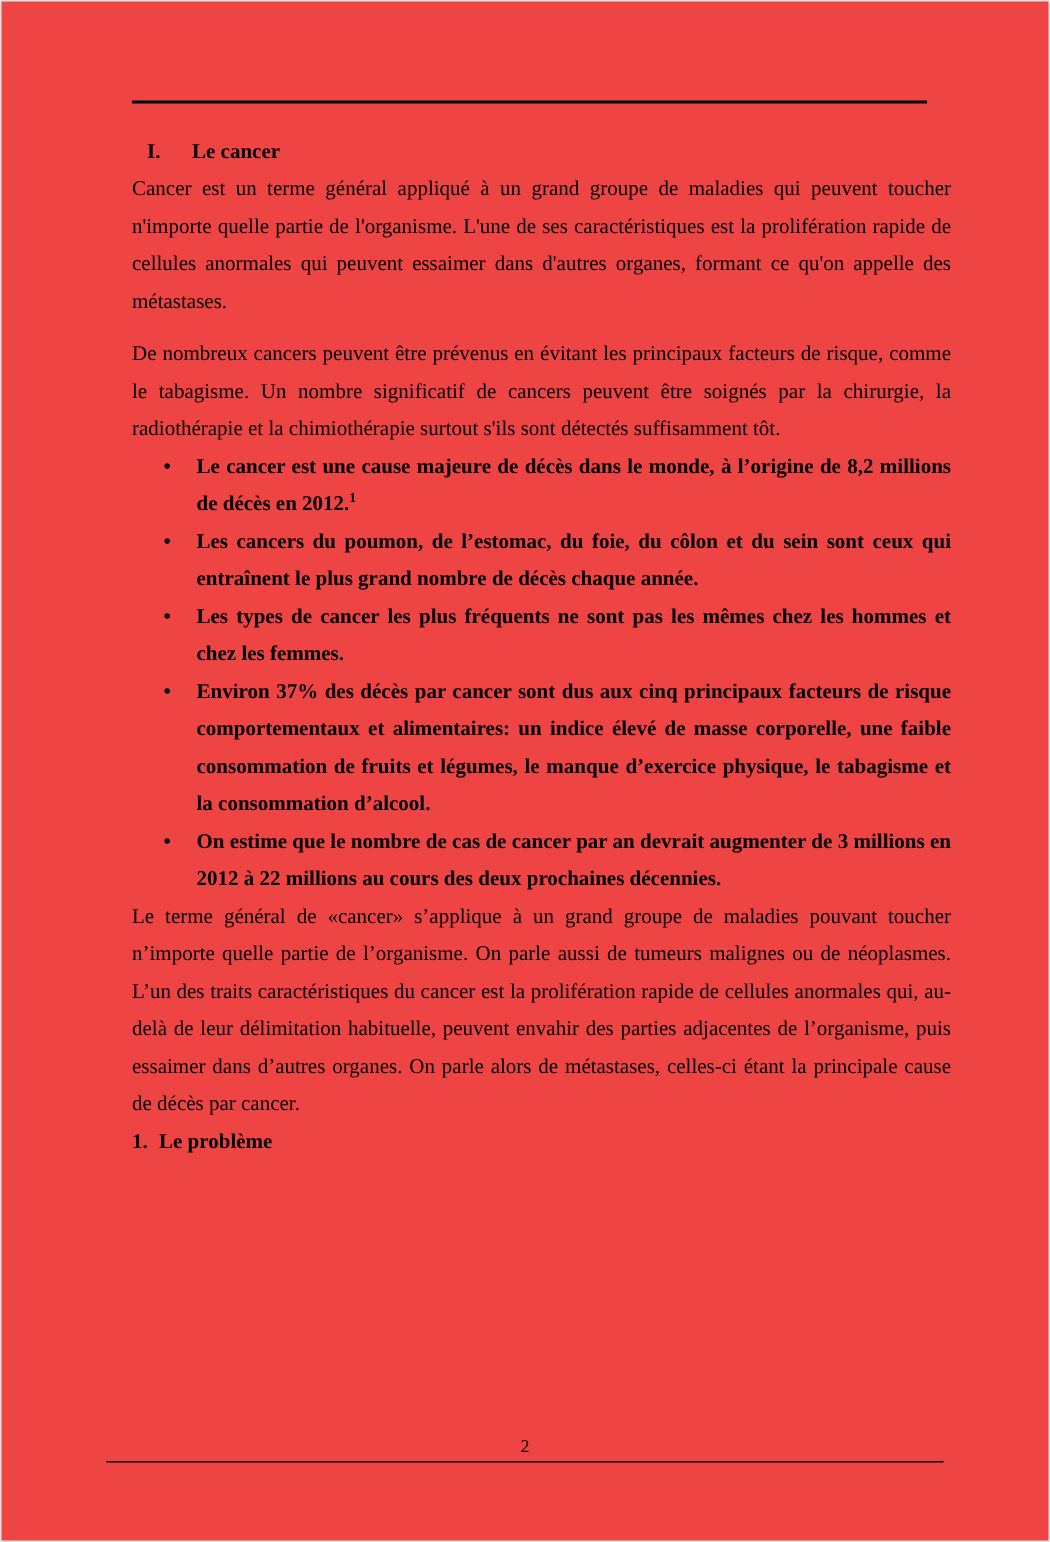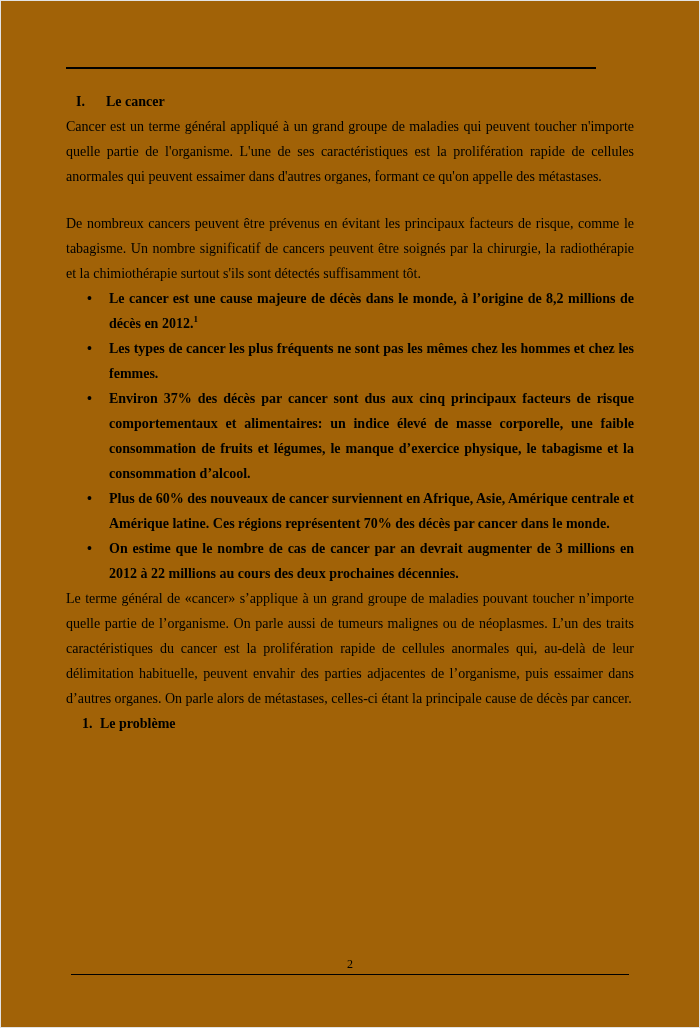--- a/index.html
+++ b/index.html
@@ -8,23 +8,23 @@
     width: 700px;
     height: 1028px;
     position: relative;
     font-family: "Liberation Serif", "DejaVu Serif", serif;
     color: #000000;
     overflow: hidden;
   }
   .page {
     position: absolute;
     inset: 0;
-    background: #a16207;
+    background: #ef4444;
     border: 1px solid #e3e3e3;
-    padding: 66px 65px 0 65px;
+    padding: 66px 65px 0 87px;
   }
   .header-rule {
     width: 530px;
     border-bottom: 2px solid #000;
     margin-bottom: 20px;
   }
   .body-text {
     font-size: 14px;
     line-height: 25px;
   }
@@ -35,31 +35,30 @@
     padding-left: 10px;
   }
   h1.doc-h1 .h-num {
     display: inline-block;
     width: 30px;
   }
   h2.doc-h2 {
     font-size: 14px;
     line-height: 25px;
     font-weight: bold;
-    margin-left: 16px;
   }
   h2.doc-h2 .h-num {
     display: inline-block;
     width: 18px;
   }
   p.para {
     text-align: justify;
   }
   p.para.gap-before {
-    margin-top: 22px;
+    margin-top: 10px;
   }
   ul.bullet-list {
     list-style: none;
   }
   ul.bullet-list li {
     position: relative;
     padding-left: 43px;
     text-align: justify;
     font-weight: bold;
   }
@@ -102,23 +101,23 @@
     <h1 class="doc-h1">
       <span class="h-num">I.</span><span>Le cancer</span>
     </h1>
 
     <p class="para">Cancer est un terme général appliqué à un grand groupe de maladies qui peuvent toucher n'importe quelle partie de l'organisme. L'une de ses caractéristiques est la prolifération rapide de cellules anormales qui peuvent essaimer dans d'autres organes, formant ce qu'on appelle des métastases.</p>
 
     <p class="para gap-before">De nombreux cancers peuvent être prévenus en évitant les principaux facteurs de risque, comme le tabagisme. Un nombre significatif de cancers peuvent être soignés par la chirurgie, la radiothérapie et la chimiothérapie surtout s'ils sont détectés suffisamment tôt.</p>
 
     <ul class="bullet-list">
       <li><span>Le cancer est une cause majeure de décès dans le monde, à l’origine de 8,2 millions de décès en 2012.</span><sup class="fn-ref">1</sup></li>
+      <li><span>Les cancers du poumon, de l’estomac, du foie, du côlon et du sein sont ceux qui entraînent le plus grand nombre de décès chaque année.</span></li>
       <li><span>Les types de cancer les plus fréquents ne sont pas les mêmes chez les hommes et chez les femmes.</span></li>
       <li><span>Environ 37% des décès par cancer sont dus aux cinq principaux facteurs de risque comportementaux et alimentaires: un indice élevé de masse corporelle, une faible consommation de fruits et légumes, le manque d’exercice physique, le tabagisme et la consommation d’alcool.</span></li>
-      <li><span>Plus de 60% des nouveaux de cancer surviennent en Afrique, Asie, Amérique centrale et Amérique latine. Ces régions représentent 70% des décès par cancer dans le monde.</span></li>
       <li><span>On estime que le nombre de cas de cancer par an devrait augmenter de 3 millions en 2012 à 22 millions au cours des deux prochaines décennies.</span></li>
     </ul>
 
     <p class="para">Le terme général de «cancer» s’applique à un grand groupe de maladies pouvant toucher n’importe quelle partie de l’organisme. On parle aussi de tumeurs malignes ou de néoplasmes. L’un des traits caractéristiques du cancer est la prolifération rapide de cellules anormales qui, au-delà de leur délimitation habituelle, peuvent envahir des parties adjacentes de l’organisme, puis essaimer dans d’autres organes. On parle alors de métastases, celles-ci étant la principale cause de décès par cancer.</p>
 
     <h2 class="doc-h2">
       <span class="h-num">1.</span><span>Le problème</span>
     </h2>
 
   </div>

